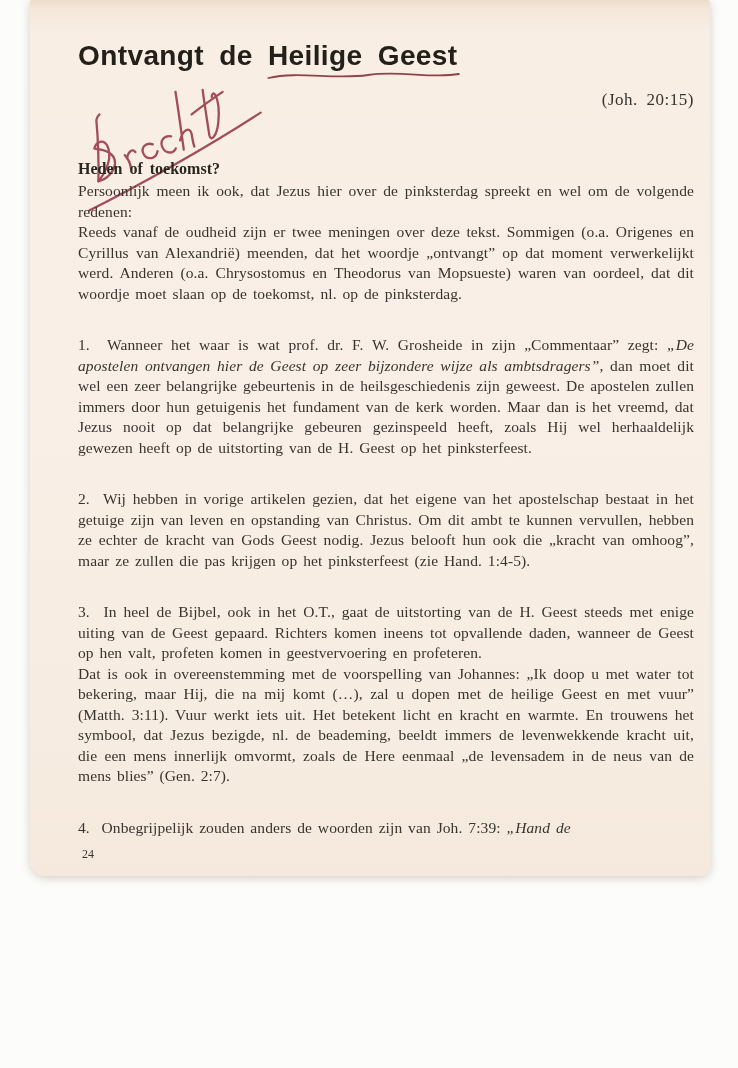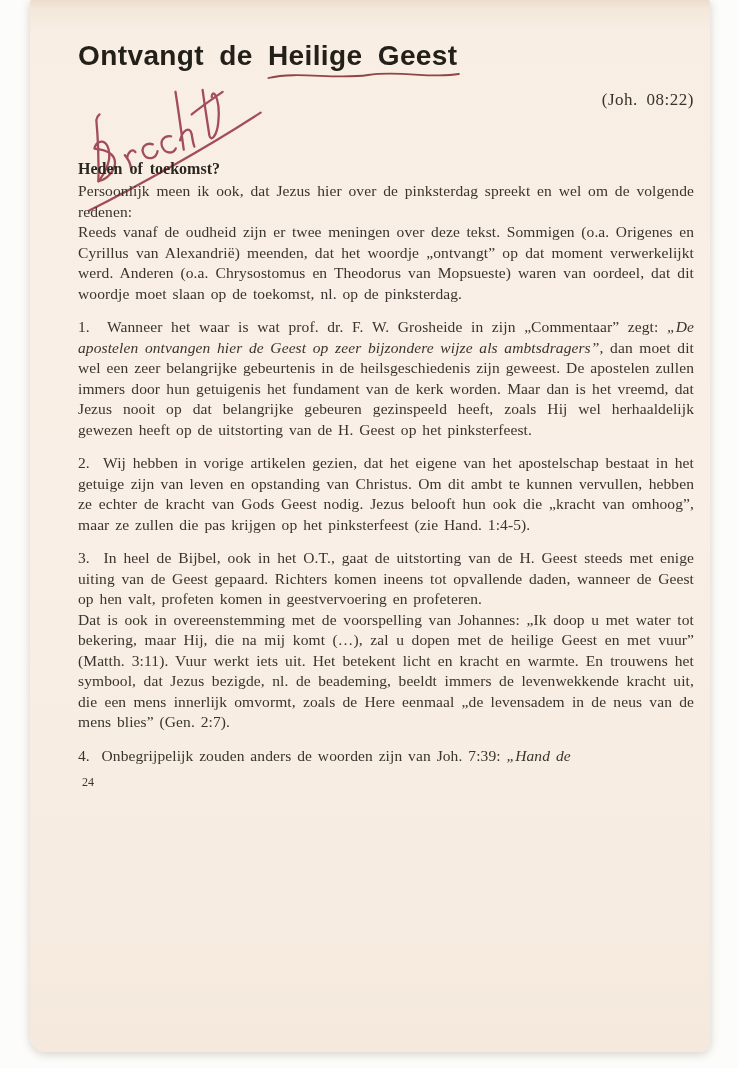--- a/index.html
+++ b/index.html
@@ -6,21 +6,21 @@
   body {
     width: 738px; height: 1068px;
     background: #fcfcfa;
     position: relative;
     font-family: "Liberation Serif", serif;
     overflow: hidden;
   }
   .sheet {
     position: absolute;
     left: 30px; top: 0;
-    width: 680px; height: 1052px;
+    width: 680px; height: 876px;
     background: linear-gradient(180deg,
       #ecdccd 0px, #f4e8da 9px, #f8eee4 34px,
       #f9efe6 45%, #f7ece1 85%, #f5e9dd 100%);
     border-radius: 2px 2px 10px 16px;
     box-shadow: 0 2px 10px rgba(110, 90, 70, 0.28);
   }
   .content {
     position: absolute;
     left: 48px; right: 16px; top: 0;
   }
@@ -64,21 +64,21 @@
   }
   p.body-par {
     font-size: 15.5px;
     line-height: 20.5px;
     text-align: justify;
     color: #39342d;
     word-spacing: 0.12em;
     letter-spacing: 0.1px;
     margin: 0;
   }
-  p.gap { margin-top: 13px; }
+  p.gap { margin-top: 31px; }
   .it { font-style: italic; }
   .page-number {
     font-size: 12px;
     color: #39342d;
     margin: 9px 0 0 4px;
   }
 </style>
 </head>
 <body>
 
@@ -104,21 +104,21 @@
 
     <h1 class="doc-title">
       <span>Ontvangt de </span><span class="title-part2">
         <span>Heilige Geest</span>
         <svg class="title-underline-svg" viewBox="0 0 176 14" preserveAspectRatio="none">
           <path d="M3,9 C30,2 62,11 92,6 C120,1 148,10 173,5" fill="none" stroke="#8e4545" stroke-width="1.8" stroke-linecap="round"></path>
         </svg>
       </span>
     </h1>
 
-    <p class="reference">(Joh. 08:22)</p>
+    <p class="reference">(Joh. 20:15)</p>
 
     <p class="section-heading">Heden of toekomst?</p>
 
     <p class="body-par">Persoonlijk meen ik ook, dat Jezus hier over de pinksterdag spreekt en wel om de volgende redenen:</p>
     <p class="body-par">Reeds vanaf de oudheid zijn er twee meningen over deze tekst. Sommigen (o.a. Origenes en Cyrillus van Alexandrië) meenden, dat het woordje „ontvangt” op dat moment verwerkelijkt werd. Anderen (o.a. Chrysostomus en Theodorus van Mopsueste) waren van oordeel, dat dit woordje moet slaan op de toekomst, nl. op de pinksterdag.</p>
 
     <p class="body-par gap"><span>1.&nbsp;&nbsp;Wanneer het waar is wat prof. dr. F. W. Grosheide in zijn „Commentaar” zegt: </span><span class="it">„De apostelen ontvangen hier de Geest op zeer bijzondere wijze als ambtsdragers”</span><span>, dan moet dit wel een zeer belangrijke gebeurtenis in de heilsgeschiedenis zijn geweest. De apostelen zullen immers door hun getuigenis het fundament van de kerk worden. Maar dan is het vreemd, dat Jezus nooit op dat belangrijke gebeuren gezinspeeld heeft, zoals Hij wel herhaaldelijk gewezen heeft op de uitstorting van de H. Geest op het pinksterfeest.</span></p>
 
     <p class="body-par gap">2.&nbsp;&nbsp;Wij hebben in vorige artikelen gezien, dat het eigene van het apostelschap bestaat in het getuige zijn van leven en opstanding van Christus. Om dit ambt te kunnen vervullen, hebben ze echter de kracht van Gods Geest nodig. Jezus belooft hun ook die „kracht van omhoog”, maar ze zullen die pas krijgen op het pinksterfeest (zie Hand. 1:4-5).</p>
 

